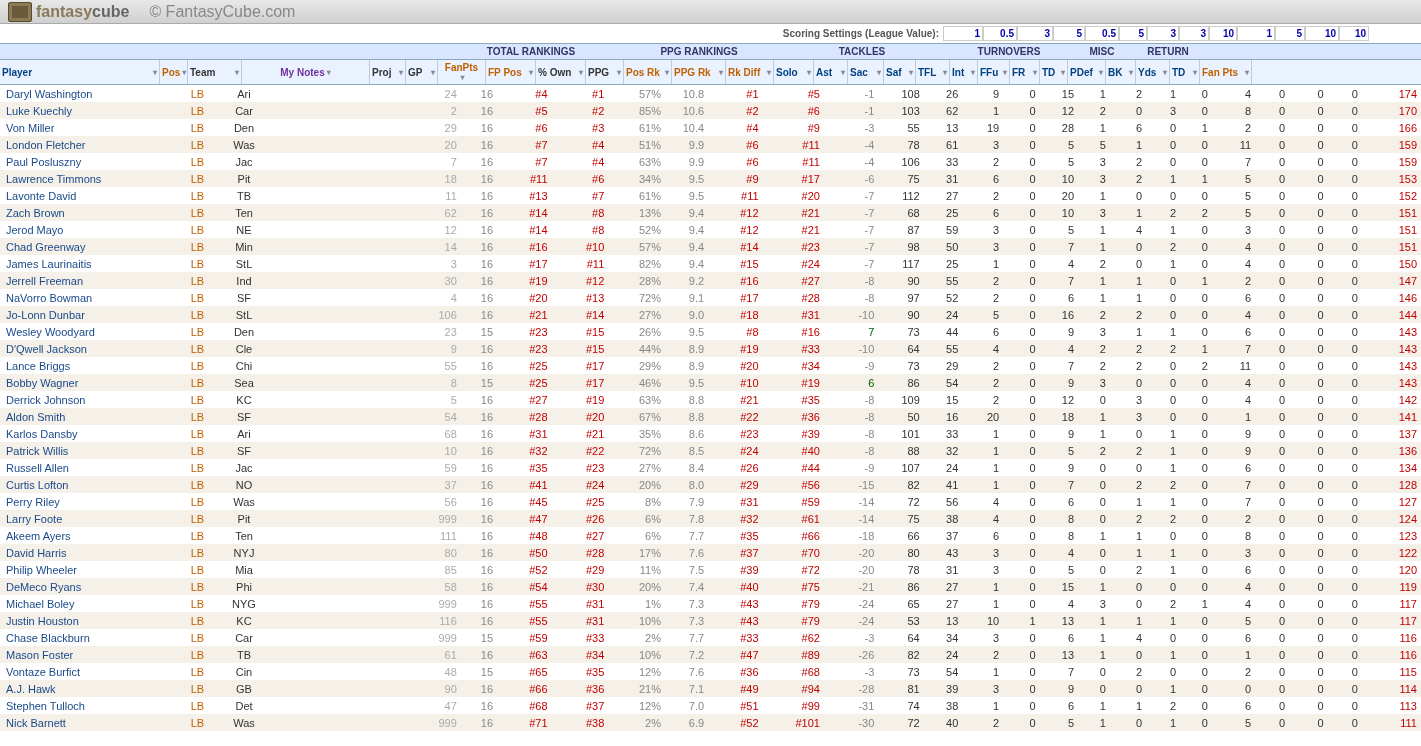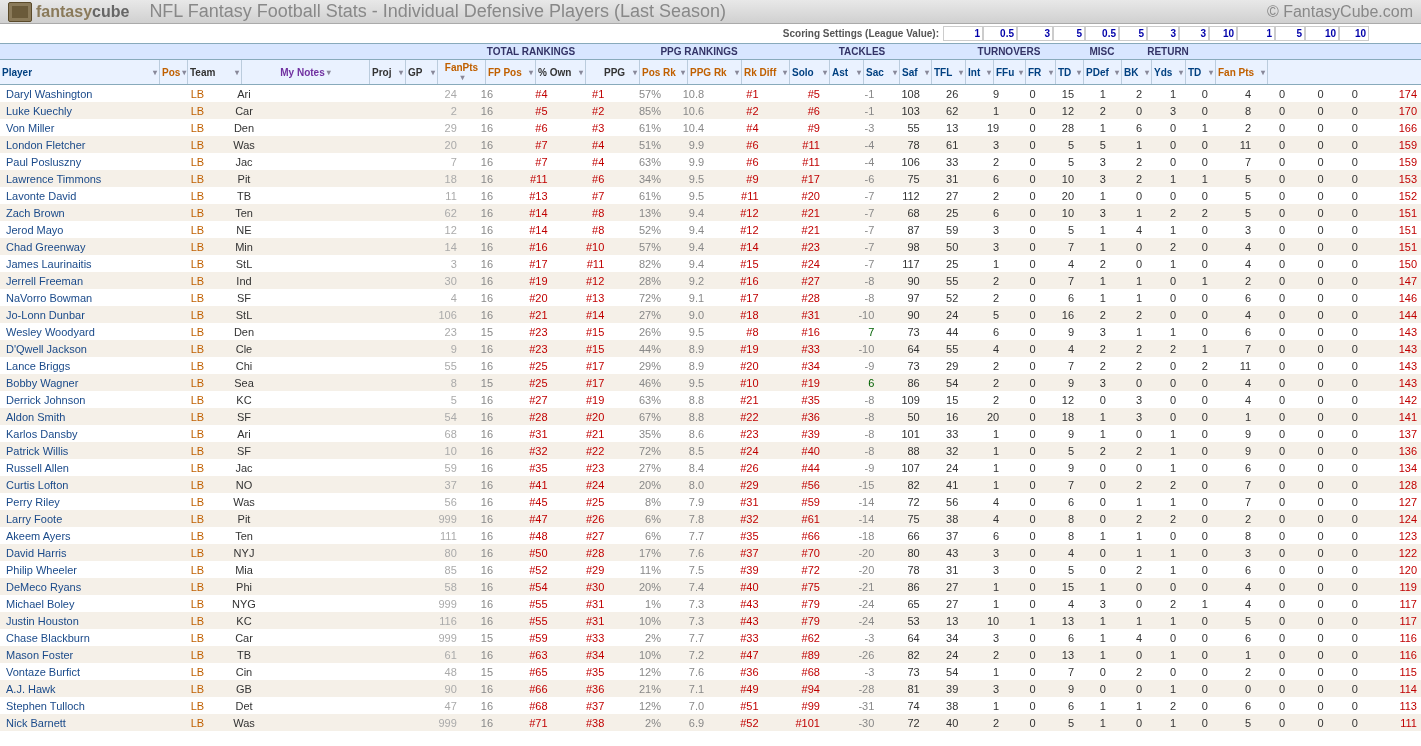--- a/index.html
+++ b/index.html
@@ -35,34 +35,33 @@
 .proj { color: #aaa; }
 .gp { color: #888; }
 .red { color: #c00000; }
 .gray { color: #888; }
 .pos-num { color: #006000; }
 .fanpts-total { color: #c00000; font-weight: normal; text-align: right; }
 .mynotes { text-align: left !important; }
 
 .w-player{width:160px;} .w-pos{width:28px;} .w-team{width:54px;gap:8px;} .w-notes{width:128px;}
 .w-proj{width:36px;} .w-gp{width:32px;} .w-fanpts{width:48px;flex-direction:column;} .w-fppos{width:50px;} .w-own{width:50px;}
-.w-ppg{width:38px;margin-left:16px;} .w-posrk{width:48px;} .w-ppgrk{width:54px;} .w-rkdiff{width:48px;}
+.w-ppg{width:38px;} .w-posrk{width:48px;} .w-ppgrk{width:54px;} .w-rkdiff{width:48px;}
 .w-solo{width:40px;} .w-ast{width:34px;} .w-sac{width:36px;} .w-saf{width:32px;} .w-tfl{width:34px;}
 .w-int{width:28px;} .w-ffu{width:32px;} .w-fr{width:30px;} .w-td1{width:28px;}
 .w-pdef{width:38px;} .w-bk{width:30px;} .w-yds{width:34px;} .w-td2{width:30px;} .w-fp{width:52px;}
 </style>
 </head>
 <body>
 
 <div class="header">
   <div class="logo">
     <div class="logo-box"></div>
     <span class="logo-text"><span class="f">fantasy</span><span class="c">cube</span></span>
   </div>
-  <div class="page-title">NFL Fantasy Football Stats - Individual Defensive Players (Last Season)</div>
   <div class="site-credit">© FantasyCube.com</div>
 </div>
 
 <div class="scoring-row">
   <span class="scoring-label">Scoring Settings (League Value):</span>
   <input style="width: 40px;" value="1">
   <input style="width: 34px;" value="0.5">
   <input style="width: 36px;" value="3">
   <input style="width: 32px;" value="5">
   <input style="width: 34px;" value="0.5">

